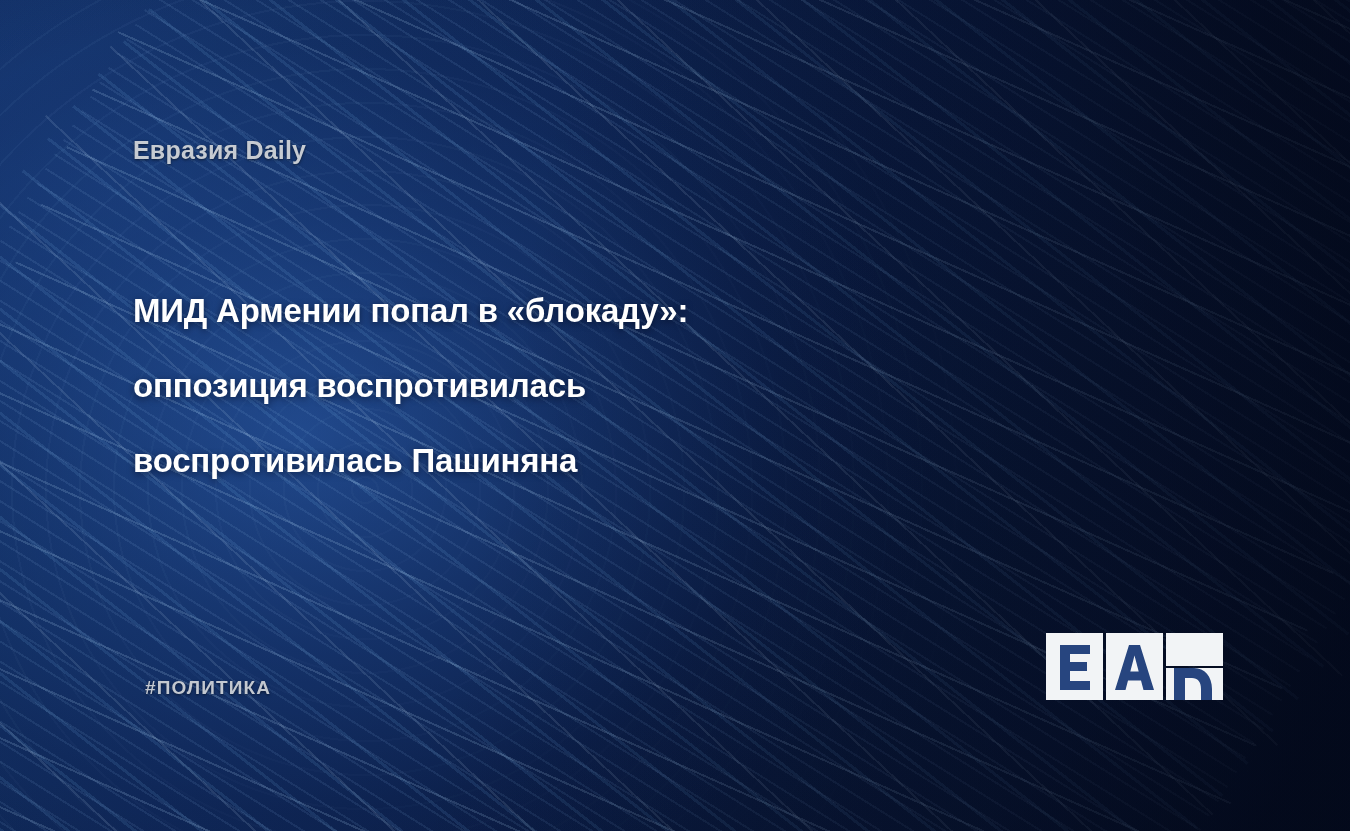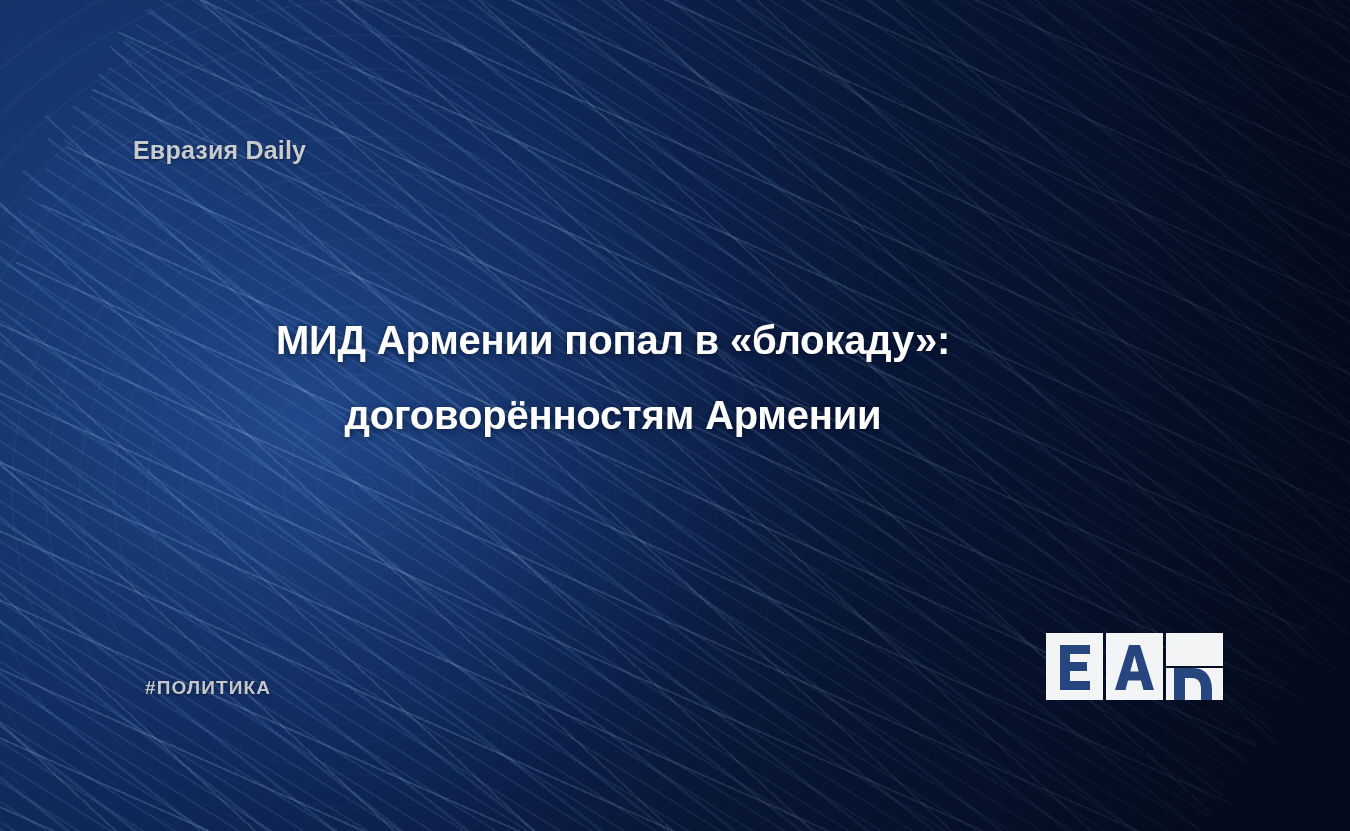--- a/index.html
+++ b/index.html
@@ -7,21 +7,20 @@
     padding: 0;
     background: #0a1533;
   }
   #card {
     position: relative;
     width: 1350px;
     height: 831px;
     overflow: hidden;
     font-family: "Liberation Sans", sans-serif;
     background-color: #0c1c46;
-    text-align: center;
   }
 
   
   .bg-base {
     position: absolute;
     inset: 0;
     background:
       radial-gradient(ellipse 780px 620px at 300px 430px,
         rgba(40,86,160,0.70) 0%,
         rgba(28,65,130,0.45) 35%,
@@ -172,24 +171,24 @@
     font-weight: bold;
     letter-spacing: 0.2px;
     color: #c6cbd2;
     text-shadow: 0 1px 3px rgba(0,0,0,0.55);
     white-space: nowrap;
   }
 
   .headline {
     position: absolute;
     left: 133px;
-    top: 276px;
+    top: 251px;
     width: 960px;
     color: #ffffff;
-    font-size: 40px;
+    font-size: 33px;
     font-weight: bold;
     line-height: 75px;
     letter-spacing: -0.2px;
     text-shadow: 0 2px 7px rgba(2,8,26,0.60);
   }
   .headline .line { display: block; white-space: nowrap; }
 
   .tag {
     position: absolute;
     left: 145px;
@@ -249,21 +248,22 @@
   <div class="streaks s4"></div>
   <div class="bg-darken-right"></div>
   <div class="bg-vignette"></div>
 
   <div class="content">
 
     <div class="brand">Евразия Daily</div>
 
     <h1 class="headline">
       <span class="line">МИД Армении попал в «блокаду»:</span>
-      <span class="line">договорённостям Армении</span>
+      <span class="line">оппозиция воспротивилась</span>
+      <span class="line">воспротивилась Пашиняна</span>
     </h1>
 
     <div class="tag">#ПОЛИТИКА</div>
 
     <div class="logo">
 
       <div class="logo-tile">
         <svg width="41" height="48" viewBox="0 0 41 48" aria-hidden="true">
           <path d="M6 2 H36 V11 H16 V19 H33 V28 H16 V38 H36 V47 H6 Z" fill="#27457f"></path>
         </svg>

